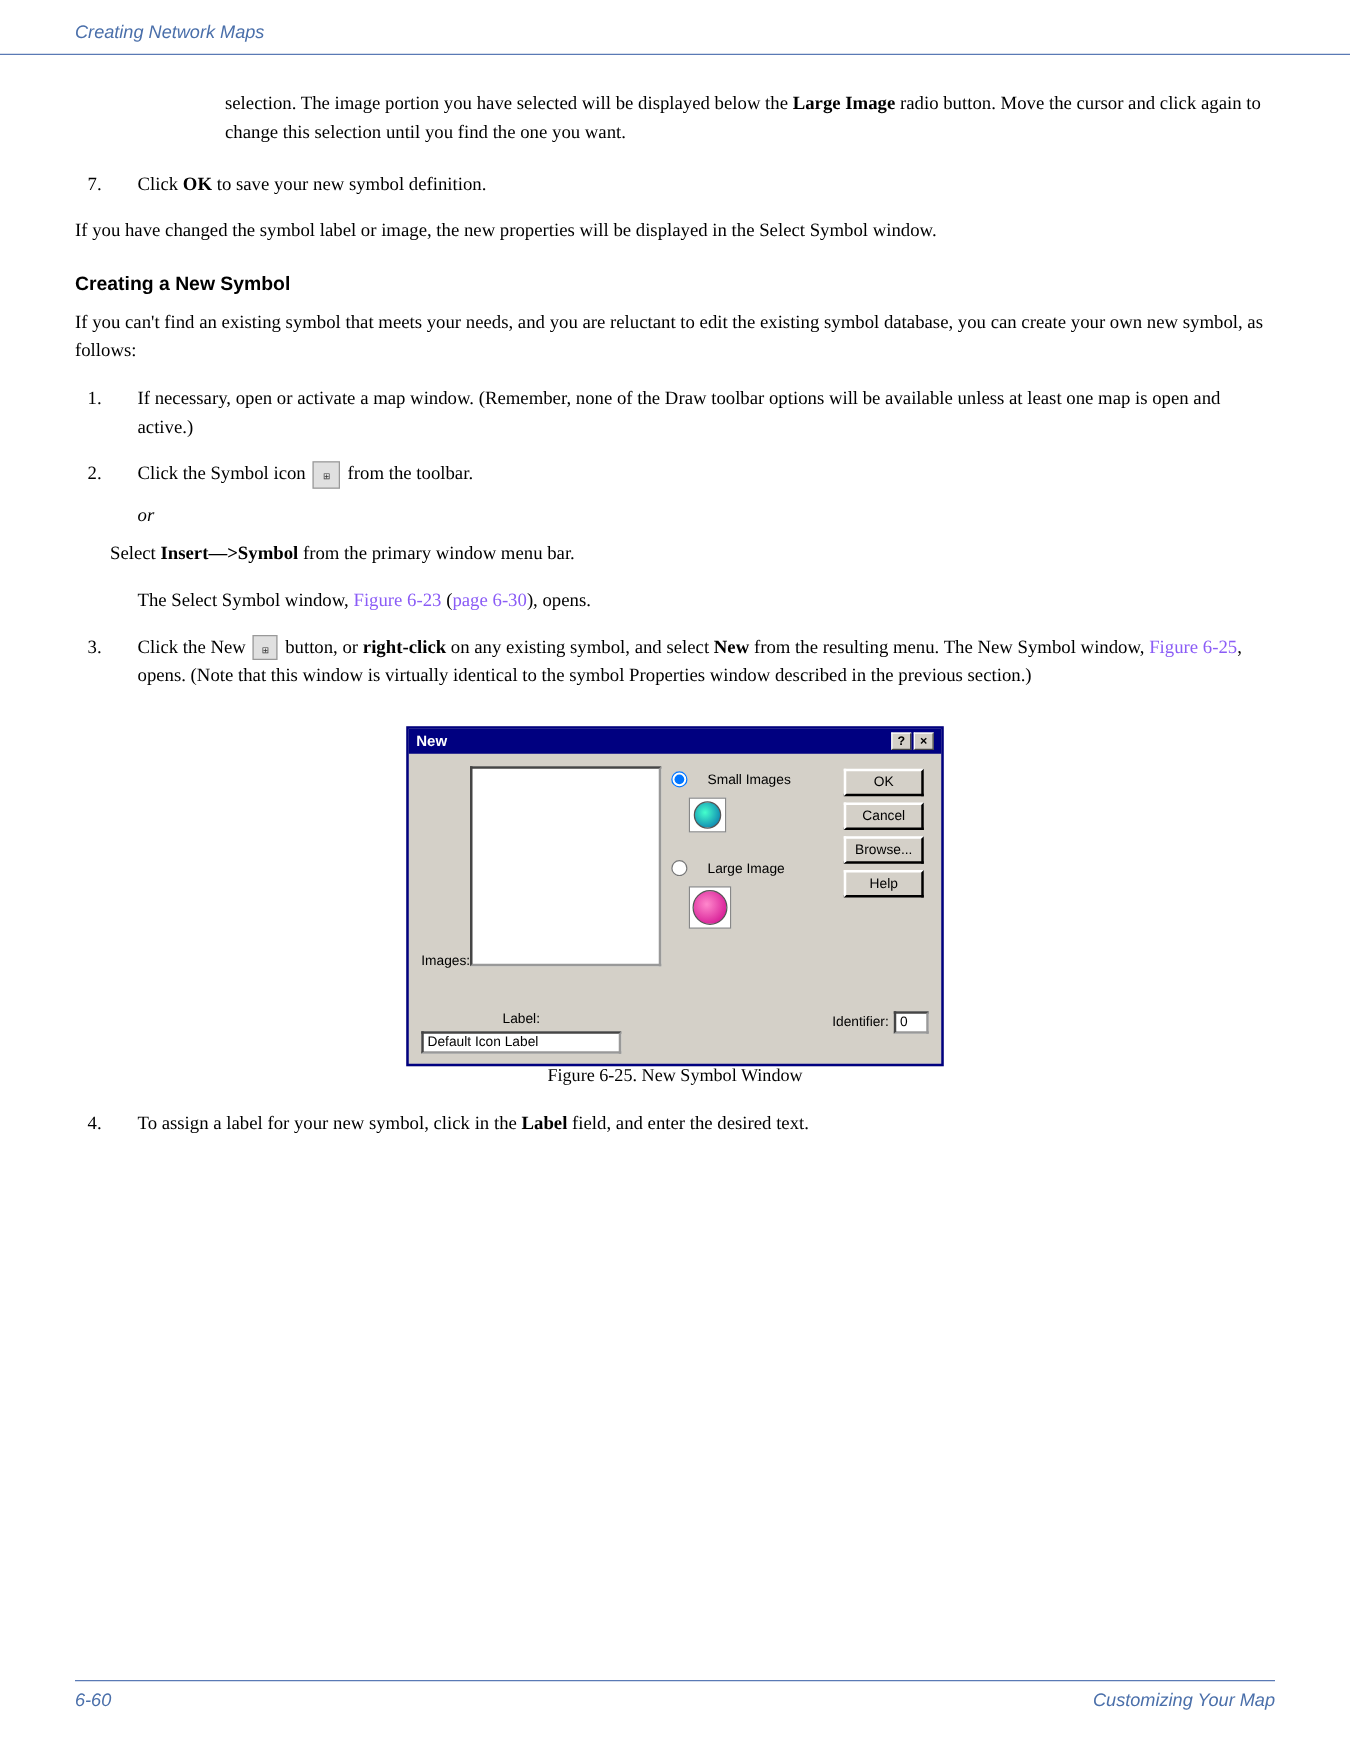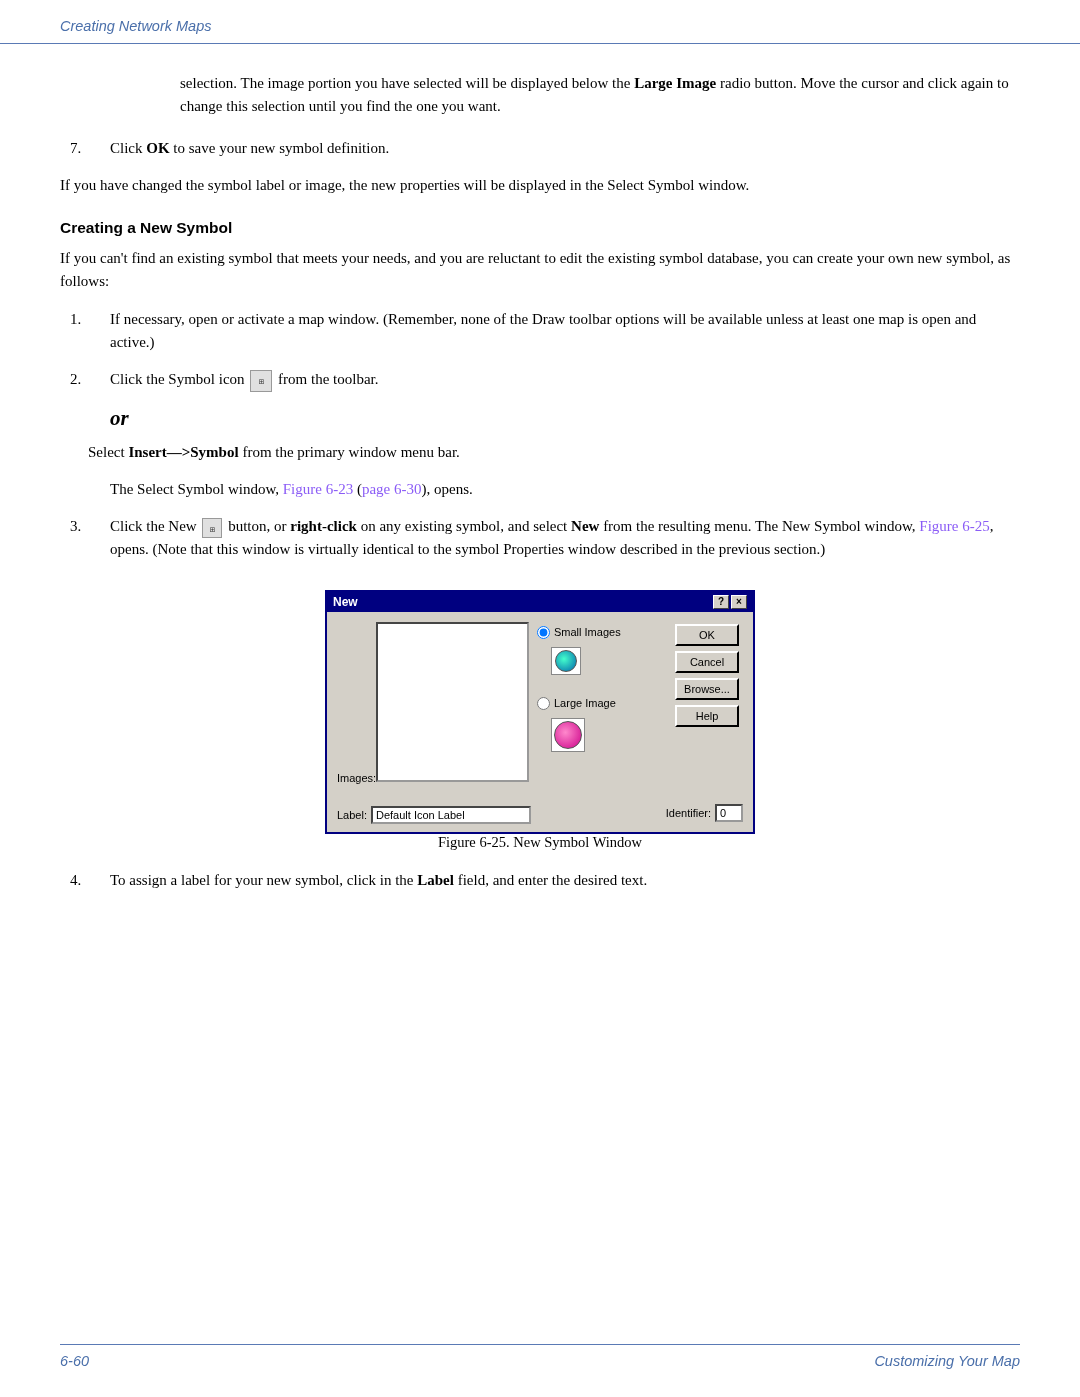--- a/index.html
+++ b/index.html
@@ -72,23 +72,23 @@
     }
 
     .para {
       margin-bottom: 14px;
       font-size: 15px;
       line-height: 1.55;
     }
 
     .or-line {
       font-style: italic;
-      font-weight: bold;
+      font-weight: normal;
       margin: 10px 0 10px 50px;
-      font-size: 21px;
+      font-size: 15px;
     }
 
     .link-text {
       color: #8b5cf6;
     }
 
     
     .inline-icon {
       display: inline-block;
       width: 22px;
@@ -173,21 +173,22 @@
       height: 160px;
       background: #ffffff;
       border: 2px inset #999;
       margin-bottom: 6px;
     }
 
     .label-row {
       display: flex;
       align-items: center;
       gap: 4px;
-      margin-top: 8px;
+      margin-top: 20px;
+      flex-direction: column;
     }
     .label-row label {
       font-size: 11px;
     }
     .label-input {
       flex: 1;
       height: 18px;
       border: 2px inset #999;
       background: #fff;
       font-size: 11px;
@@ -198,21 +199,21 @@
       width: 130px;
       display: flex;
       flex-direction: column;
       padding-top: 4px;
       gap: 6px;
     }
 
     .radio-row {
       display: flex;
       align-items: center;
-      gap: 4px;
+      gap: 16px;
       font-size: 11px;
       margin-bottom: 2px;
     }
 
     .small-image-box {
       width: 30px;
       height: 28px;
       background: #fff;
       border: 1px solid #888;
       display: flex;

